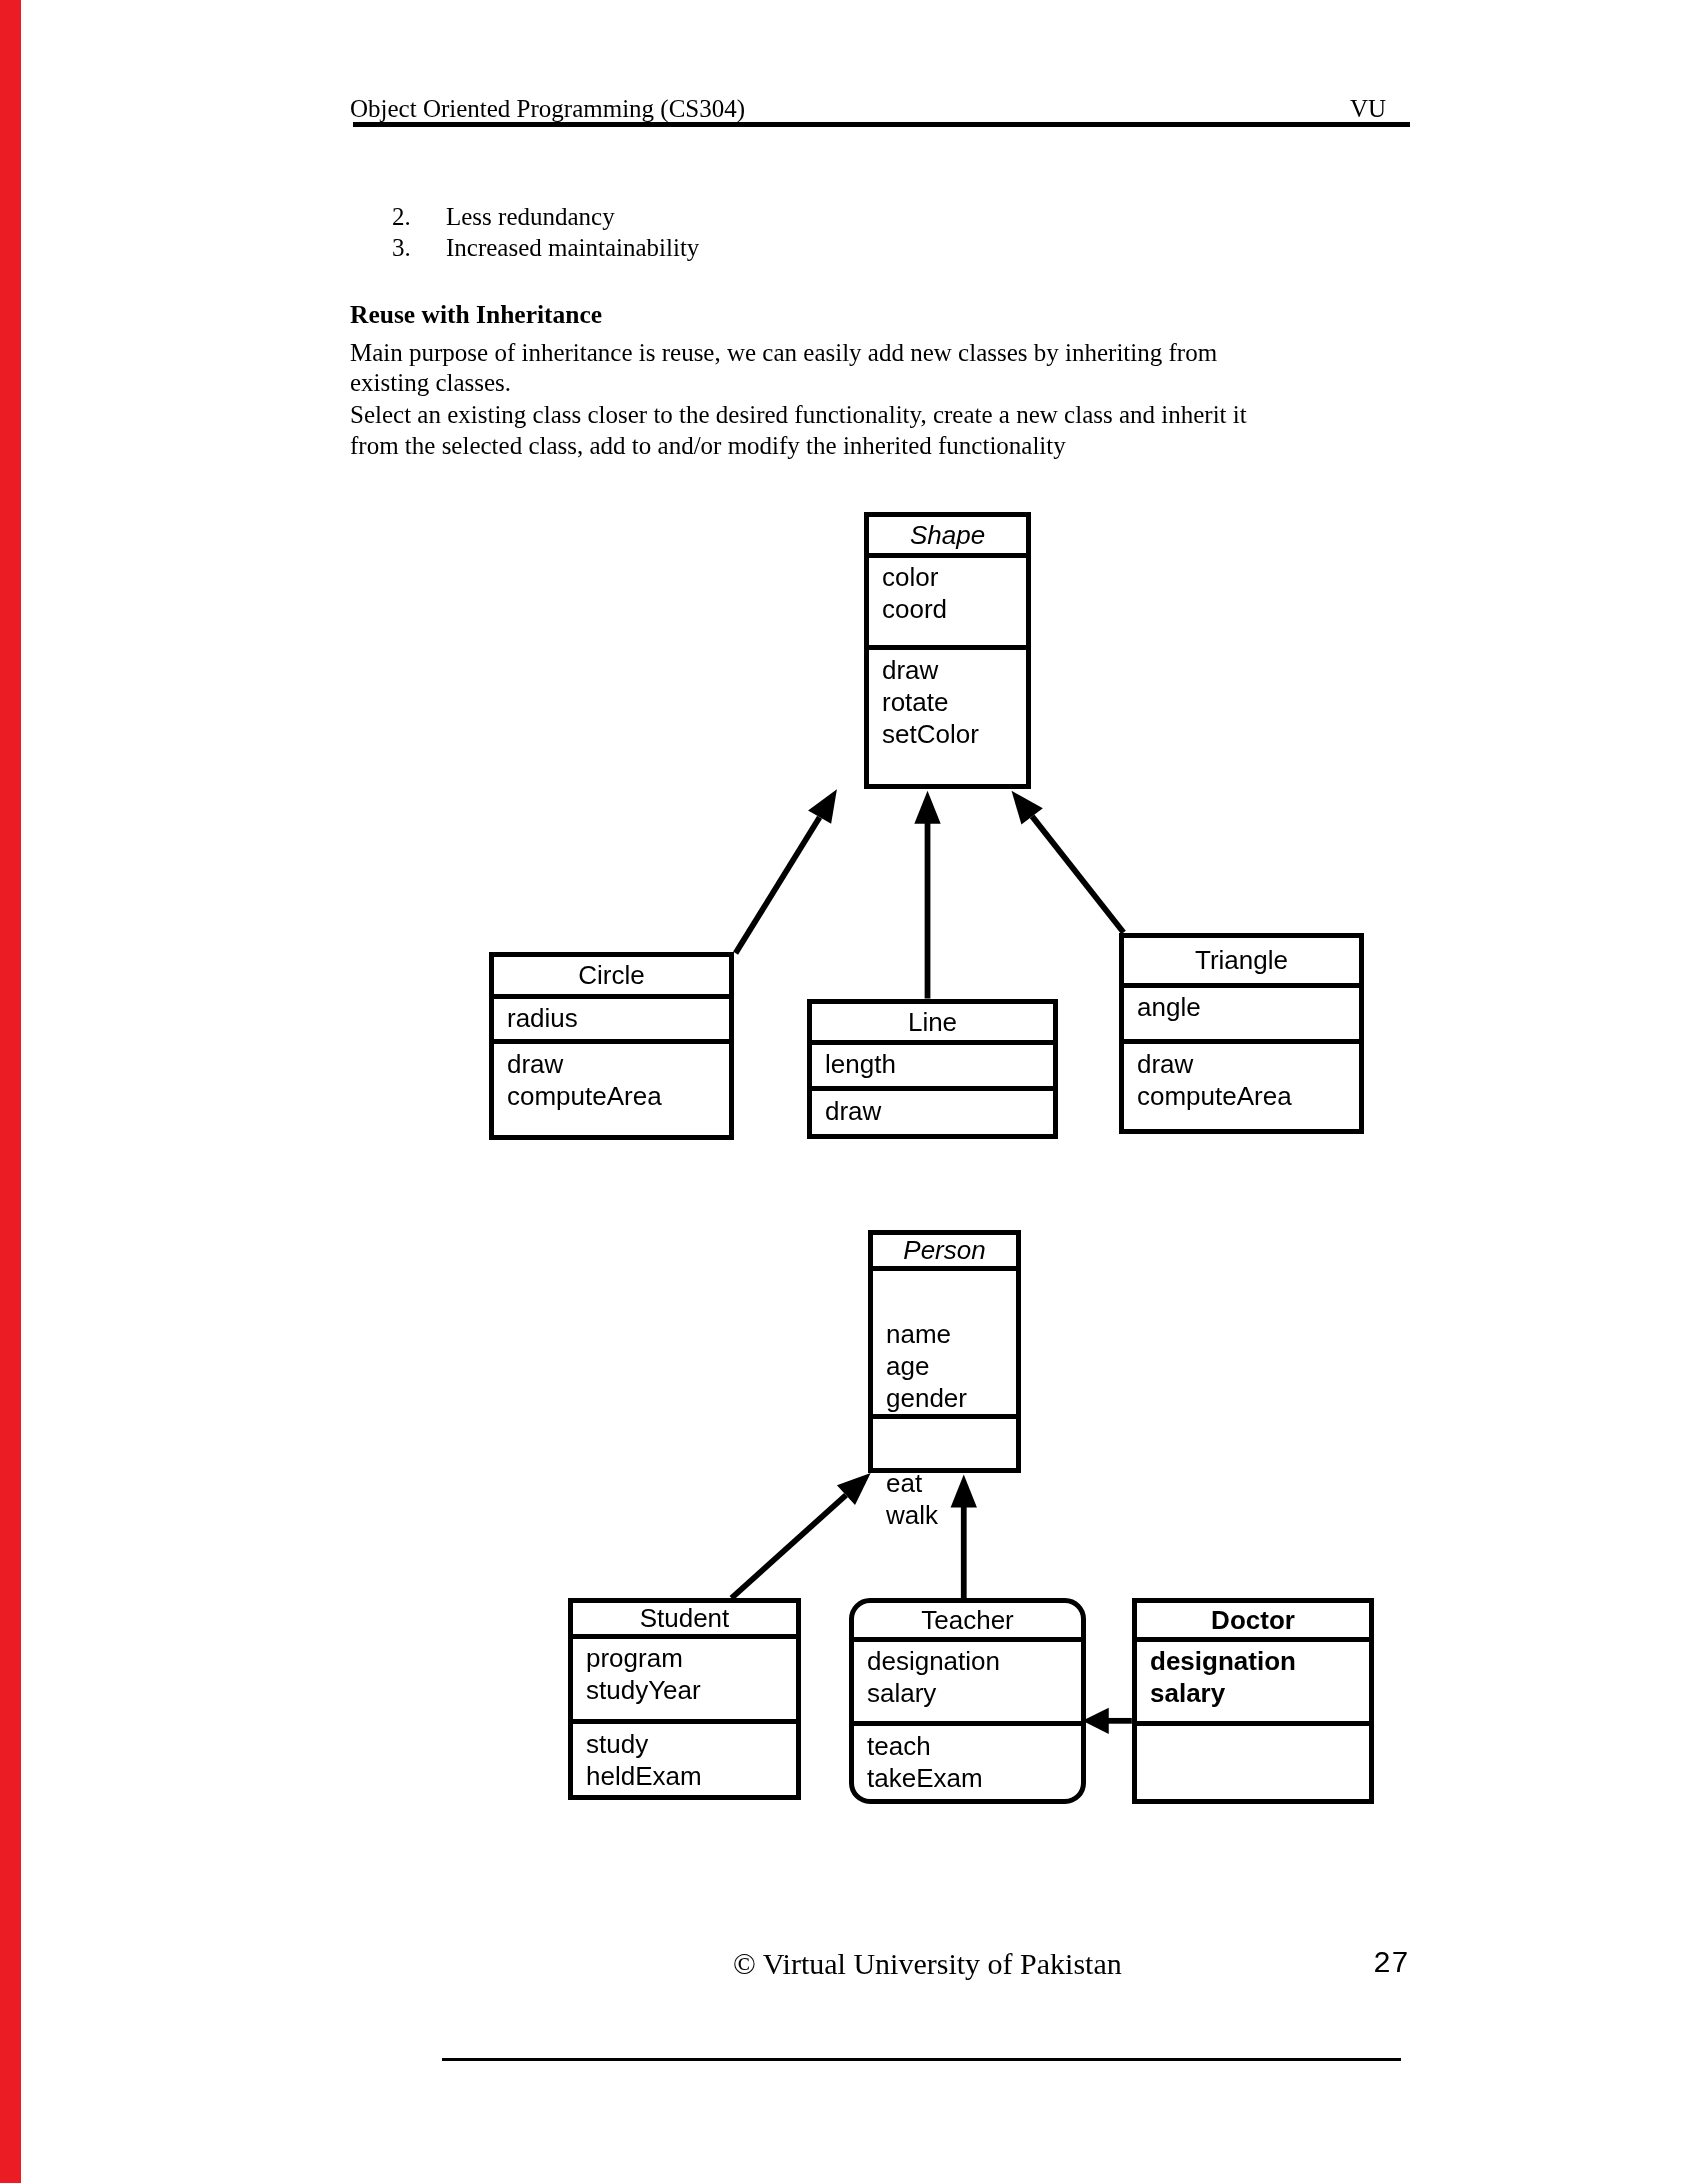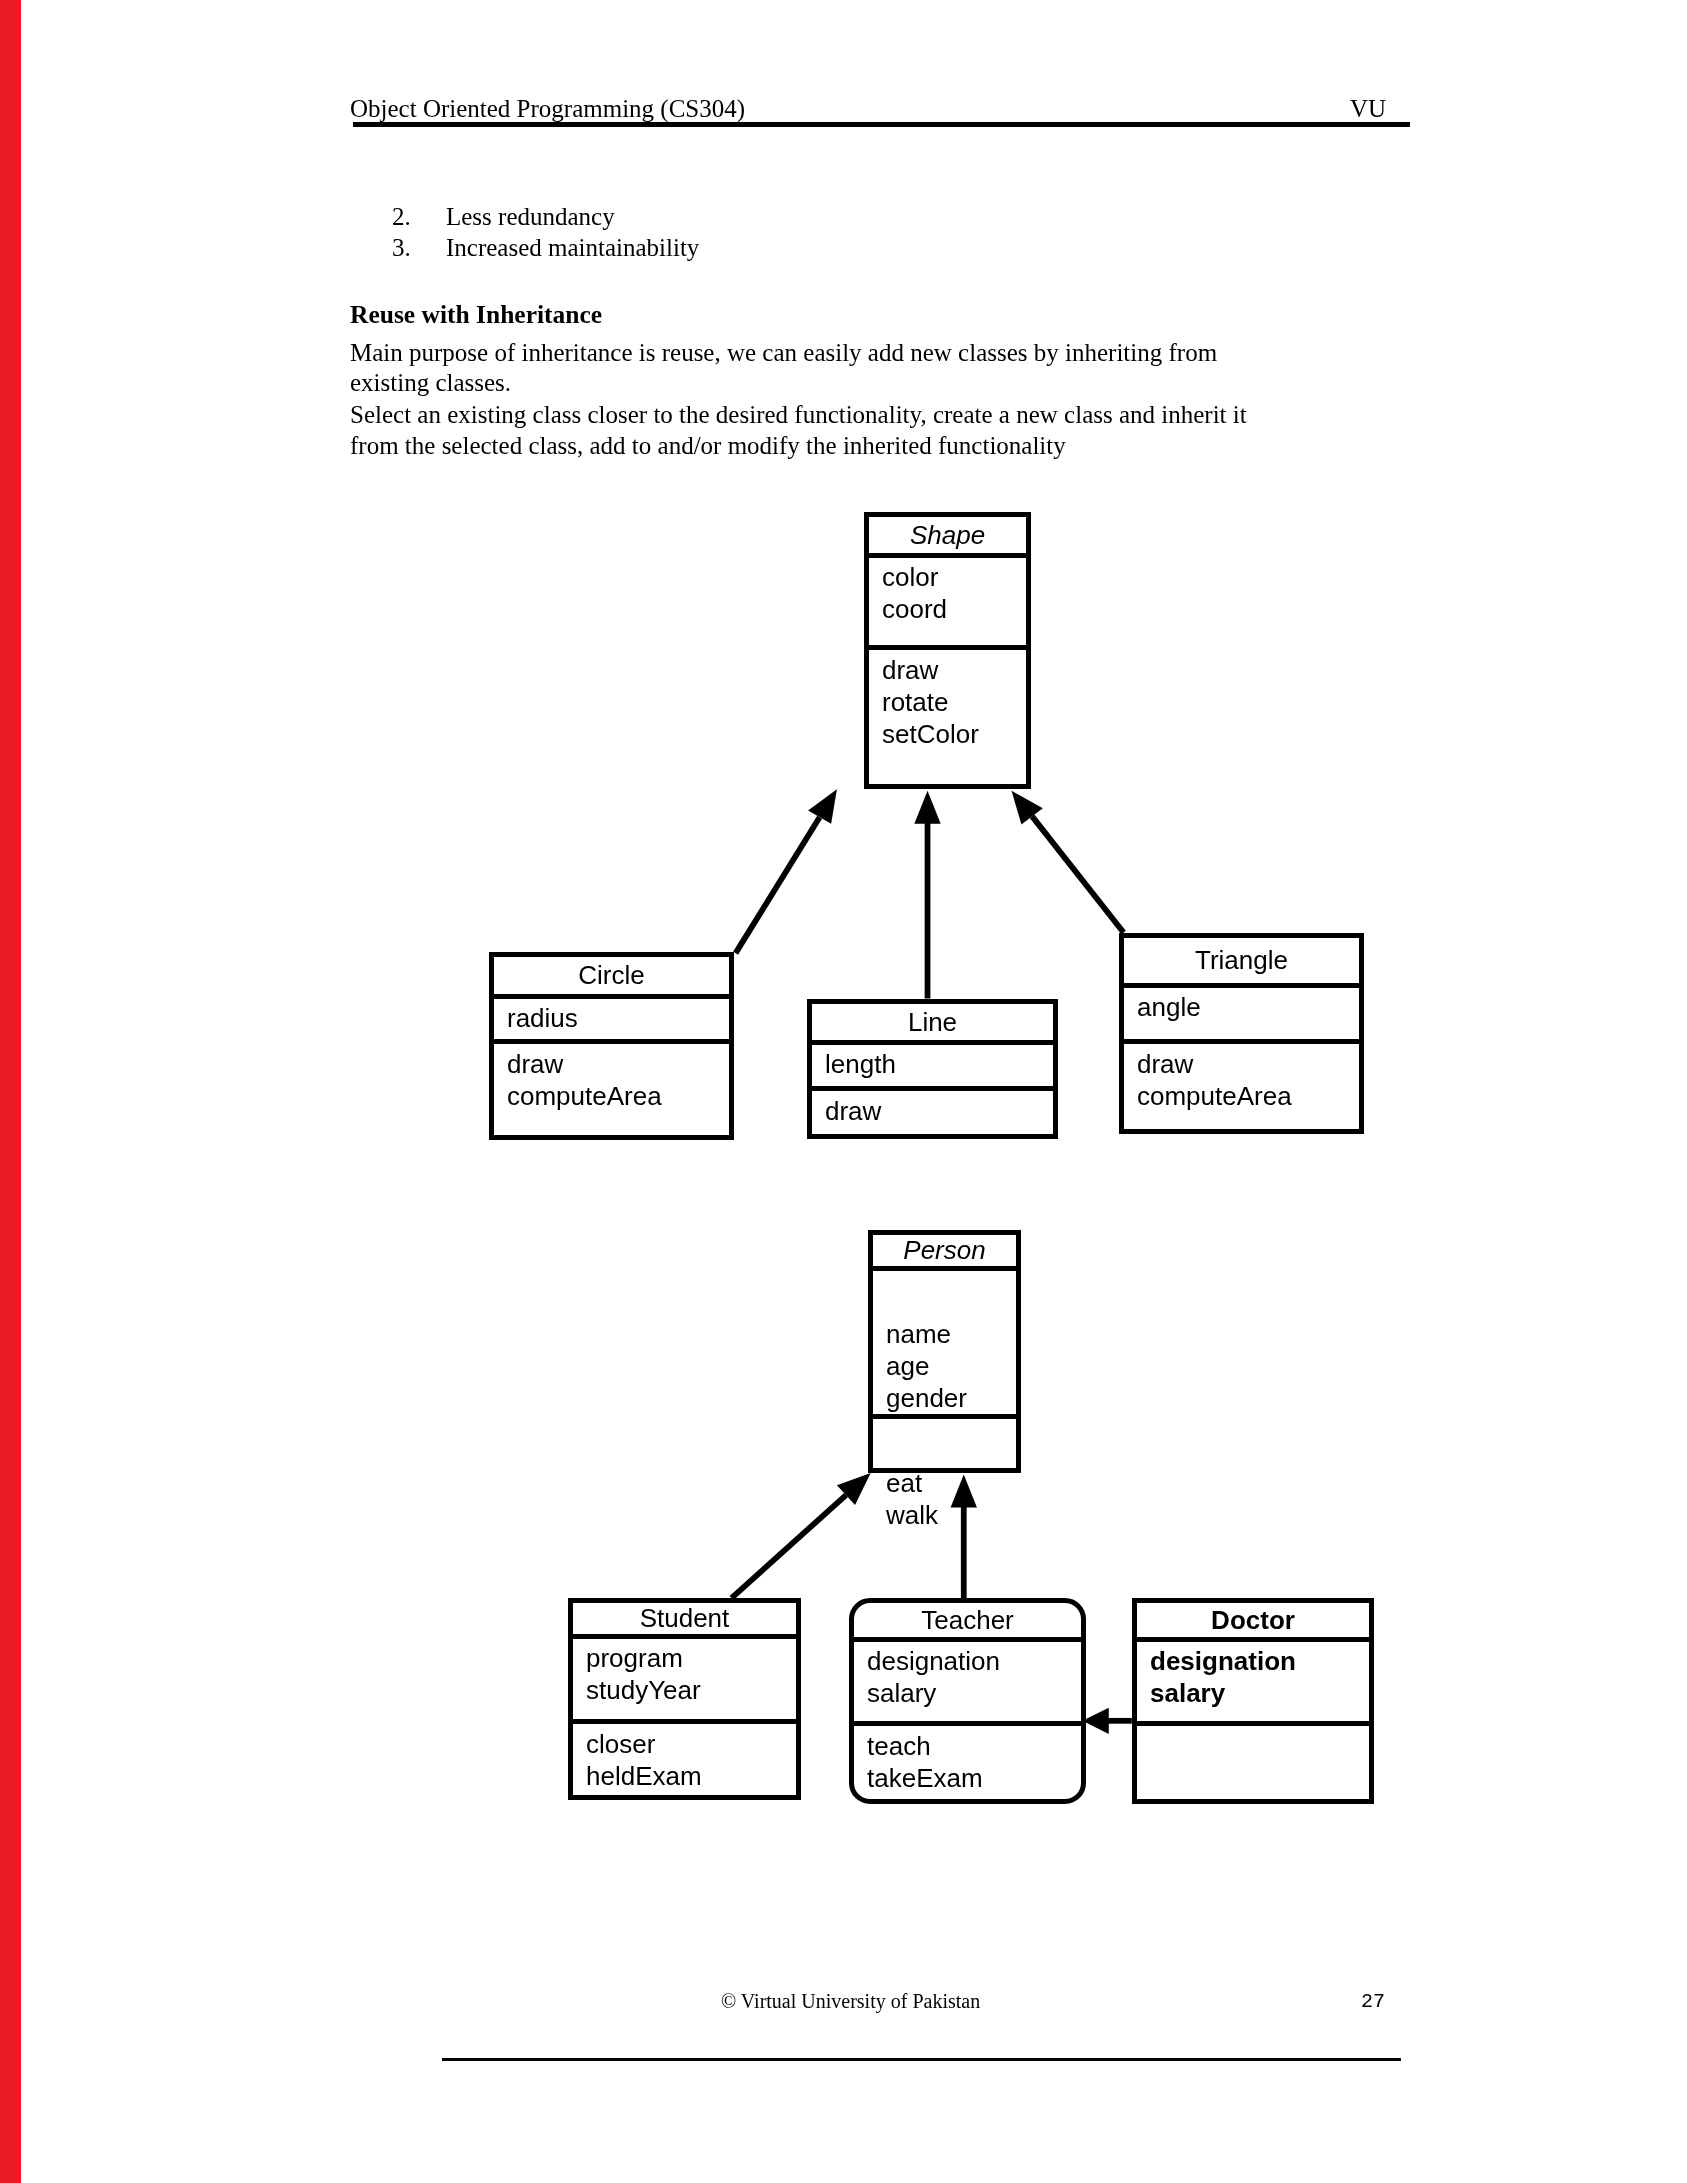--- a/index.html
+++ b/index.html
@@ -54,21 +54,21 @@
   #box-doctor  {left:1132px;top:1598px;width:242px;height:206px;font-weight:bold;}
   #box-doctor   .uml-title{height:39px;}  #box-doctor   .uml-attrs{height:84px;}
 
   
   #arrows{position:absolute;left:0;top:0;width:1687px;height:2183px;pointer-events:none;}
   #arrows line{stroke:#000;stroke-width:7;}
   #arrows polygon{fill:#000;}
 
   
   .ftr-rule{position:absolute;left:442px;top:2058px;width:959px;height:3.3px;background:#000;}
-  .ftr-text{position:absolute;top:1990px;font-size:20px;}
+  .ftr-text{position:absolute;top:1947px;font-size:30px;margin-left:12px;}
   #ftr-copy{left:721px;}
   #ftr-page{left:1361px;font-family:Liberation Mono, monospace;}
 </style>
 </head>
 <body>
 
 <div class="red-bar"></div>
 
 <div class="hdr-text" id="hdr-course">Object Oriented Programming (CS304)</div>
 <div class="hdr-text" id="hdr-vu">VU</div>
@@ -172,21 +172,21 @@
   </div>
 </div>
 
 <div class="uml" id="box-student">
   <div class="uml-title">Student</div>
   <div class="uml-attrs">
     <div class="mline">program</div>
     <div class="mline">studyYear</div>
   </div>
   <div class="uml-methods">
-    <div class="mline">closer</div>
+    <div class="mline">study</div>
     <div class="mline">heldExam</div>
   </div>
 </div>
 
 <div class="uml" id="box-teacher">
   <div class="uml-title">Teacher</div>
   <div class="uml-attrs">
     <div class="mline">designation</div>
     <div class="mline">salary</div>
   </div>

